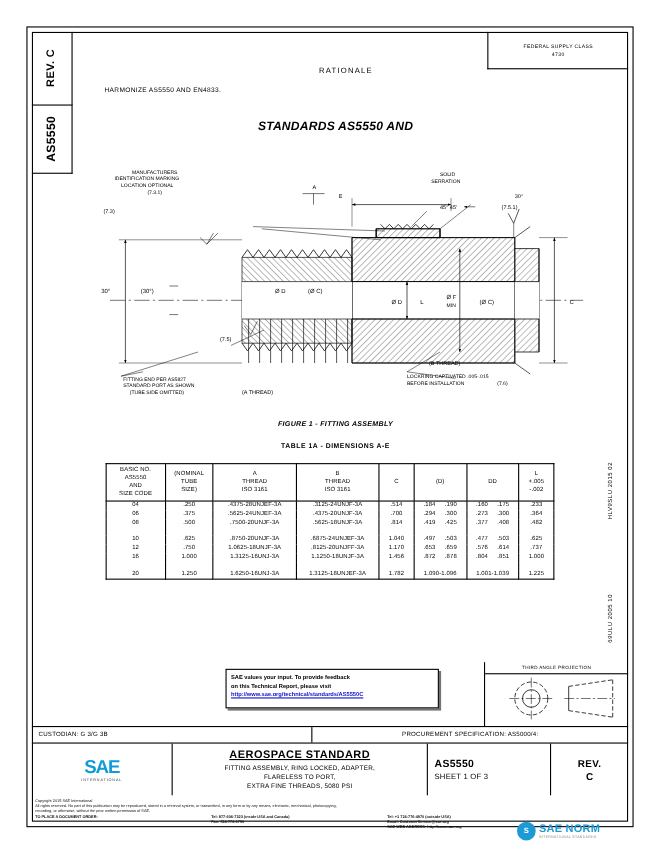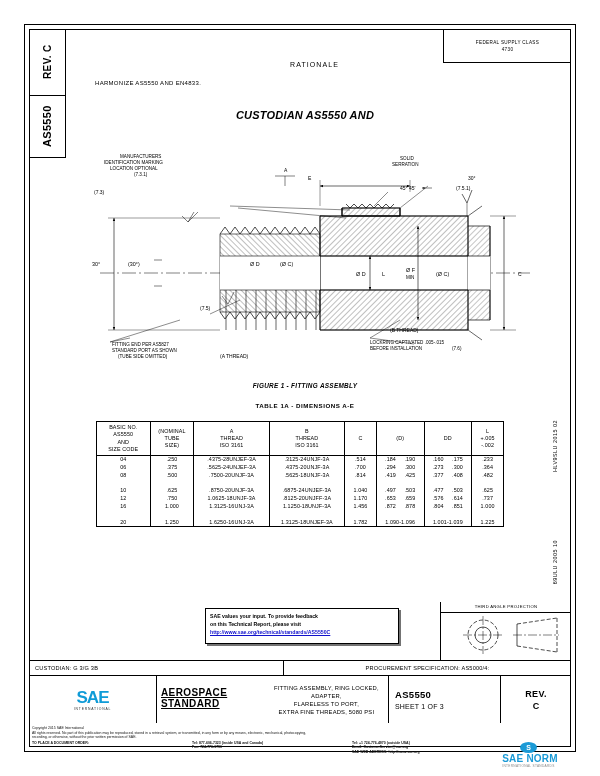--- a/index.html
+++ b/index.html
@@ -190,21 +190,21 @@
   
   #title-block { left: 29px; top: 676px; width: 542px; height: 47px; }
   #tb-logo {
     position: absolute; left: 0; top: 0; width: 128px; height: 100%;
     border-right: 1px solid #000;
     display: flex; flex-direction: column; align-items: center; justify-content: center;
   }
   #tb-center {
     position: absolute; left: 128px; top: 0; width: 232px; height: 100%;
     border-right: 1px solid #000;
-    display: flex; flex-direction: row; align-items: center; justify-content: center;
+    display: flex; flex-direction: column; align-items: center; justify-content: center;
     padding: 2px 4px;
   }
   #tb-std {
     font-size: 10px; font-weight: bold; letter-spacing: .4px;
     text-decoration: underline; margin-bottom: 3px;
   }
   #tb-desc { font-size: 5.8px; line-height: 8px; text-align: center; letter-spacing: .2px; }
   #tb-doc {
     position: absolute; left: 360px; top: 0; width: 112px; height: 100%;
     border-right: 1px solid #000;
@@ -245,21 +245,21 @@
     position: absolute; left: 0;
     writing-mode: vertical-rl; transform: rotate(180deg);
     font-size: 5.4px; letter-spacing: .5px;
   }
   #rv-1 { top: 0; }
   #rv-2 { top: 120px; }
 
   
   #watermark {
     left: 470px; top: 742px; width: 120px; height: 26px;
-    display: flex; align-items: center; flex-direction: column;
+    display: flex; align-items: center;
   }
   #wm-badge {
     width: 17px; height: 17px; border-radius: 50%;
     background: #1b9ad6; color: #fff;
     font-size: 7px; font-weight: bold;
     display: flex; align-items: center; justify-content: center;
     margin-right: 3px;
   }
   #wm-main { font-size: 10px; font-weight: bold; color: #1b9ad6; letter-spacing: .2px; }
   #wm-sub { font-size: 3.2px; color: #8a8a8a; letter-spacing: .3px; }
@@ -286,21 +286,21 @@
 
   <div id="fsc-box" class="abs">
     <div>FEDERAL SUPPLY CLASS</div>
     <div>4730</div>
   </div>
 
   <div class="abs" id="rationale-title">RATIONALE</div>
   <div class="abs" id="rationale-body">HARMONIZE AS5550 AND EN4833.</div>
 
   <div class="abs" id="doc-title">
-    <div>CUSTODIAN AS5550 AND</div>
+    <div>STANDARDS AS5550 AND</div>
   </div>
 
   <div class="abs" id="drawing">
     <svg width="490" height="250" viewBox="0 0 490 250">
       <defs>
         <pattern id="hatch" width="4" height="4" patternTransform="rotate(45)" patternUnits="userSpaceOnUse">
           <line x1="0" y1="0" x2="0" y2="4" stroke="#000" stroke-width="0.5"></line>
         </pattern>
         <pattern id="hatch2" width="4" height="4" patternTransform="rotate(-45)" patternUnits="userSpaceOnUse">
           <line x1="0" y1="0" x2="0" y2="4" stroke="#000" stroke-width="0.5"></line>

